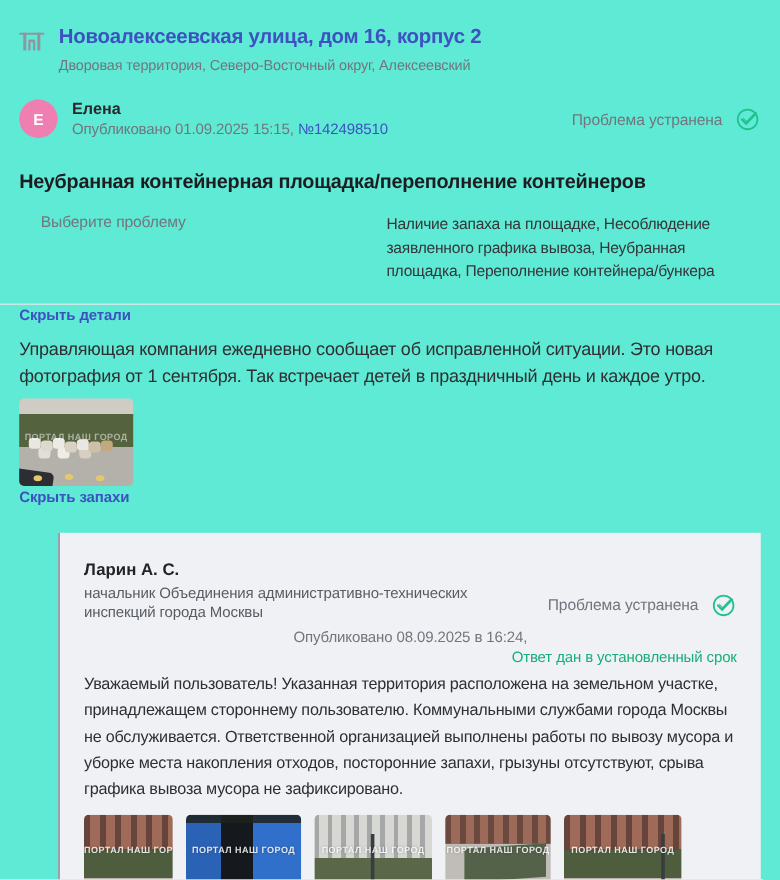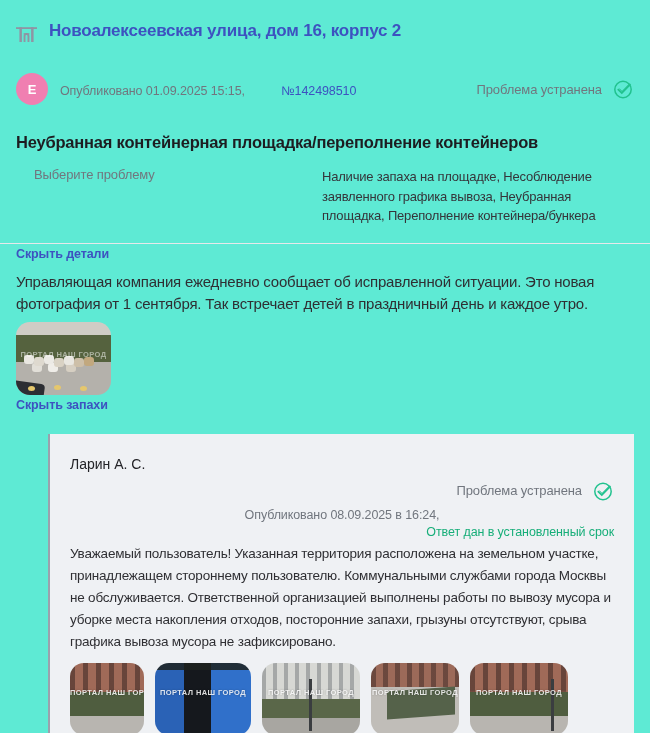--- a/index.html
+++ b/index.html
@@ -19,34 +19,34 @@
   .loc-header{display:flex;gap:11px;margin-top:4px;}
   .loc-icon{flex:none;margin-top:5px;width:22px;}
   .loc-title{font-size:17px;font-weight:700;color:var(--accent-blue);line-height:22px;letter-spacing:-0.2px;cursor:pointer;}
   .loc-subtitle{margin-top:5px;font-size:12px;color:var(--text-gray);letter-spacing:-0.1px;}
   
   .user-row{display:flex;align-items:center;gap:12px;margin-top:22px;}
   .avatar{flex:none;width:32px;height:32px;border-radius:50%;background:var(--avatar-pink);
     color:#fff;font-size:13px;font-weight:700;display:flex;align-items:center;justify-content:center;}
   .user-name{font-size:13.5px;font-weight:700;color:var(--text-dark);}
   .pub-line{margin-top:3px;font-size:12.5px;color:var(--text-gray);letter-spacing:-0.1px;}
-  .pub-line .num{color:var(--accent-blue);cursor:pointer;text-decoration:none;margin-left:33px;}
+  .pub-line .num{color:var(--accent-blue);cursor:pointer;text-decoration:none;}
   .status{margin-left:auto;display:flex;align-items:center;gap:10px;font-size:13px;color:var(--text-gray);letter-spacing:-0.1px;}
   
   .c-title{margin-top:26px;font-size:16.5px;font-weight:700;line-height:22px;letter-spacing:-0.2px;color:#1d1d21;}
   
   .problem-row{display:flex;margin-top:14px;}
   .problem-label{width:300px;padding-left:18px;font-size:13px;color:var(--text-gray);letter-spacing:-0.1px;}
   .problem-value{width:312px;margin-left:auto;font-size:13px;line-height:19.5px;color:#35353a;letter-spacing:-0.2px;}
   .divider{height:1px;background:#e7e8ea;margin:17px -16px 0;}
   
   .toggle-link{display:inline-block;font-size:12.5px;font-weight:700;color:var(--accent-blue);text-decoration:none;letter-spacing:-0.1px;cursor:pointer;}
   .details-text{margin-top:9px;max-width:616px;font-size:15px;line-height:22px;letter-spacing:-0.2px;color:#2f2f33;}
   
-  .thumb{position:relative;height:72px;border-radius:14px;overflow:hidden;flex:none;cursor:pointer;background-repeat:no-repeat;}
+  .thumb{position:relative;height:72px;border-radius:4px;overflow:hidden;flex:none;cursor:pointer;background-repeat:no-repeat;}
   .wm1{position:absolute;left:0;right:0;top:25px;text-align:center;font-size:7.5px;font-weight:700;
     color:rgba(255,255,255,.85);letter-spacing:.4px;text-shadow:0 0 2px rgba(0,0,0,.3);white-space:nowrap;}
   .user-photo-wrap{margin-top:7px;}
   .scene-user{width:95px;height:73px;
     background-image:linear-gradient(180deg,#cfccc5 0 18%,#55623e 18% 55%,#b4b1ab 55%);}
   .scene-user .wm1{top:28px;color:rgba(255,255,255,.5);text-shadow:none;}
   .bags{position:absolute;left:8px;top:33px;width:10px;height:9px;background:#e9e7e1;border-radius:3px;
     box-shadow:10px 2px 0 #ded9cf,20px 0 0 #eceae5,30px 3px 0 #d9d2c4,40px 1px 0 #e9e7e1,
     50px 3px 0 #cdbfa8,60px 2px 0 #c2a87e,8px 8px 0 #e2dfd8,24px 8px 0 #efede8,42px 8px 0 #d6cfc2;}
   .car{position:absolute;left:-8px;bottom:-7px;width:36px;height:20px;background:#2c2e33;border-radius:4px;transform:rotate(8deg);}
@@ -71,21 +71,21 @@
     background-size:100% 34%,100% 100%;}
   .scene-e{width:98px;
     background-image:repeating-linear-gradient(90deg,rgba(48,32,30,.5) 0 5px,transparent 5px 13px),
       linear-gradient(180deg,#a06a58 0 40%,#4f5d3f 40% 73%,#b8b5b0 73%);
     background-size:100% 40%,100% 100%;}
   .scene-e .pole{left:auto;right:14px;}
   
   .answer-card{margin:21px 0 0 32px;width:586px;min-height:310px;background:var(--card-bg);
     border-left:2px solid var(--card-border);padding:22px 20px 20px;}
   .answer-head{display:flex;}
-  .off-name{font-size:14px;font-weight:400;color:#232327;}
+  .off-name{font-size:14px;font-weight:700;color:#232327;}
   .off-pos{margin-top:4px;max-width:372px;font-size:12.5px;line-height:16px;color:#585d64;letter-spacing:-0.1px;}
   .answer-status{margin-left:auto;margin-top:24px;flex:none;display:flex;align-items:center;gap:10px;
     font-size:13px;color:var(--text-gray);letter-spacing:-0.1px;}
   .answer-pub{margin-top:6px;font-size:12.5px;color:var(--text-gray);letter-spacing:-0.1px;text-align:center;}
   .answer-sla{margin-top:3px;font-size:12.5px;color:var(--sla-green);letter-spacing:-0.1px;cursor:pointer;text-align:right;}
   .answer-body{margin-top:4px;max-width:548px;font-size:13.5px;line-height:22px;letter-spacing:-0.2px;color:#2f2f33;}
   .thumb-row{display:flex;gap:11px;margin-top:10px;}
 </style>
 </head>
 <body>
@@ -100,27 +100,29 @@
           <path d="M0 2.2h21V4H0z"></path>
           <path d="M3.4 2.2h2.5V17H3.4z"></path>
           <path d="M15.1 2.2h2.5V17h-2.5z"></path>
           <path d="M7.6 17v-6.3c0-1.7 1.2-2.8 2.9-2.8s2.9 1.1 2.9 2.8V17h-1.9v-6c0-.7-.4-1.1-1-1.1s-1 .4-1 1.1v6z"></path>
           <path d="M7.6 8.2h5.8v1.2H7.6z"></path>
         </g>
       </svg>
     </div>
     <div>
       <div class="loc-title">Новоалексеевская улица, дом 16, корпус 2</div>
+      <div class="loc-subtitle">Дворовая территория, Северо-Восточный округ, Алексеевский</div>
     </div>
   </div>
 
   
   <div class="user-row">
     <div class="avatar">Е</div>
     <div>
+      <div class="user-name">Елена</div>
       <div class="pub-line">
         <span>Опубликовано 01.09.2025 15:15,</span>
         <a class="num">№142498510</a>
       </div>
     </div>
     <div class="status">
       <span>Проблема устранена</span>
       <svg width="22" height="22" viewBox="0 0 22 22" fill="none">
         <circle cx="11" cy="11.5" r="8.2" style="stroke:var(--status-green,#21c28e)" stroke-width="1.5"></circle>
         <path d="M6.3 11.6l3.5 3.4 8.2-8.4" style="stroke:var(--status-green,#21c28e)" stroke-width="1.8" stroke-linecap="round" fill="none"></path>
@@ -153,20 +155,21 @@
     </div>
   </div>
 
   <a class="toggle-link">Скрыть запахи</a>
 
   
   <div class="answer-card">
     <div class="answer-head">
       <div>
         <div class="off-name">Ларин А. С.</div>
+        <div class="off-pos">начальник Объединения административно-технических инспекций города Москвы</div>
       </div>
       <div class="answer-status">
         <span>Проблема устранена</span>
         <svg width="22" height="22" viewBox="0 0 22 22" fill="none">
           <circle cx="11" cy="11.5" r="8.2" style="stroke:var(--status-green,#21c28e)" stroke-width="1.5"></circle>
           <path d="M6.3 11.6l3.5 3.4 8.2-8.4" style="stroke:var(--status-green,#21c28e)" stroke-width="1.8" stroke-linecap="round" fill="none"></path>
           <path d="M7.5 10.7l2.6 2.6 7.2-7.4" style="stroke:var(--status-green,#21c28e)" stroke-width="0.9" stroke-linecap="round" fill="none" opacity="0.9"></path>
         </svg>
       </div>
     </div>

